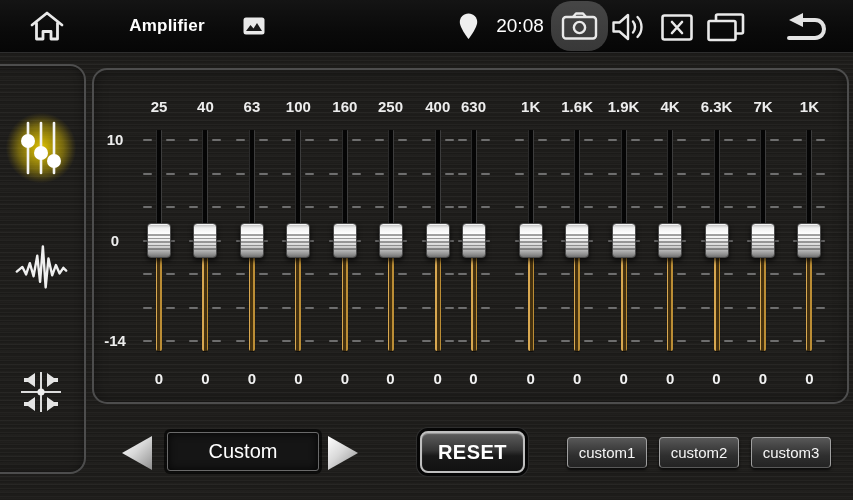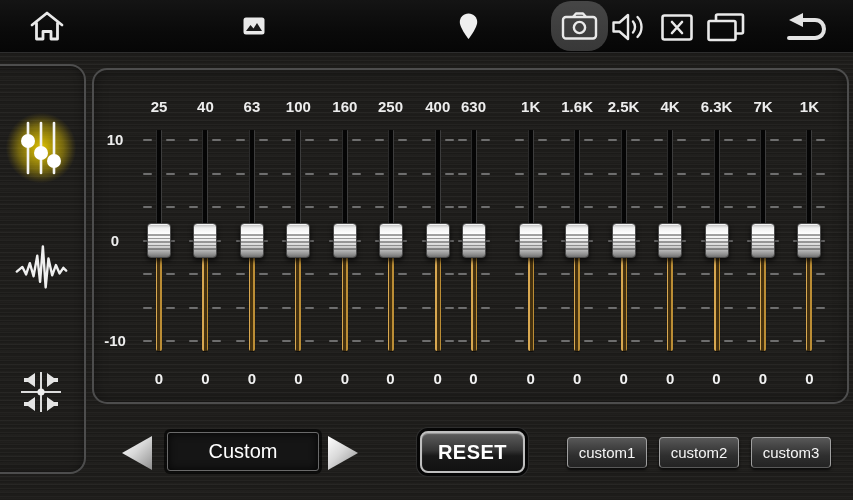--- a/index.html
+++ b/index.html
@@ -135,34 +135,36 @@
 </head>
 <body>
 
 <div class="topbar">
   <button class="tb-abs" style="left:24px;top:7px;width:46px;height:38px;">
     <svg width="38" height="34" viewBox="0 0 38 34">
       <path d="M4 16 L19 4 L34 16 M8.5 13.5 V30 H15 V22.5 H23 V30 H29.5 V13.5" fill="none" stroke="#e9e9e9" stroke-width="2.8" stroke-linecap="round" stroke-linejoin="round"></path>
     </svg>
   </button>
 
+  <div class="title-txt">Amplifier</div>
 
   <button class="tb-abs" style="left:242px;top:16px;width:24px;height:20px;">
     <svg width="22" height="18" viewBox="0 0 22 18">
       <rect x="0.5" y="0.5" width="21" height="17" rx="2.5" fill="#e9e9e9"></rect>
       <path d="M3 14 L7.5 8 L10.5 11.5 L14 6 L19 14 Z" fill="#1a1a1a"></path>
     </svg>
   </button>
 
   <div class="tb-abs" style="left:457px;top:12px;width:22px;height:28px;cursor:default;">
     <svg width="19" height="27" viewBox="0 0 19 27">
       <path d="M9.5 0.5 C4.5 0.5 0.8 4.3 0.8 9 C0.8 15 9.5 26 9.5 26 S18.2 15 18.2 9 C18.2 4.3 14.5 0.5 9.5 0.5 Z" fill="#efefef"></path>
     </svg>
   </div>
 
+  <div class="time-txt">20:08</div>
 
   <div class="cam-pill">
     <svg width="37" height="30" viewBox="0 0 37 30">
       <path d="M12 6 L15 2.5 H22 L25 6" fill="none" stroke="#e9e9e9" stroke-width="2.4" stroke-linejoin="round"></path>
       <rect x="2" y="6" width="33" height="21.5" rx="3" fill="none" stroke="#e9e9e9" stroke-width="2.4"></rect>
       <circle cx="18.5" cy="16.5" r="5.6" fill="none" stroke="#e9e9e9" stroke-width="2.4"></circle>
     </svg>
   </div>
 
   <button class="tb-abs" style="left:610px;top:11px;width:36px;height:32px;">
@@ -229,21 +231,21 @@
         <path d="M33 8 V22 L40 17 H44 V13 L40 13 Z"></path>
         <path d="M33 32 V46 L40 41 H44 V37 L40 37 Z"></path>
       </g>
     </svg>
   </button>
 </div>
 
 <div class="eq-panel">
   <div class="scale-lbl" style="top:61px;">10</div>
   <div class="scale-lbl" style="top:162px;">0</div>
-  <div class="scale-lbl" style="top:262px;">-10</div>
+  <div class="scale-lbl" style="top:262px;">-14</div>
   <div id="bands">
       <div class="band" style="left: 41.5px;">
     <div class="freq">25</div>
     <div class="track-dark"></div>
     <div class="ticks">
           <div class="tick l" style="top: 69px;"></div>
           <div class="tick r" style="top: 69px;"></div>
           <div class="tick l" style="top: 102.5px;"></div>
           <div class="tick r" style="top: 102.5px;"></div>
           <div class="tick l" style="top: 136px;"></div>
@@ -462,21 +464,21 @@
           <div class="tick l" style="top: 236.5px;"></div>
           <div class="tick r" style="top: 236.5px;"></div>
           <div class="tick l" style="top: 270px;"></div>
           <div class="tick r" style="top: 270px;"></div>
         </div>
     <div class="track-gold" style="top: 170.5px; height: 110.5px;"></div>
     <div class="knob" style="top: 153px;"></div>
     <div class="val">0</div>
   </div>
       <div class="band" style="left: 506.1px;">
-    <div class="freq">2.5K</div>
+    <div class="freq">1.9K</div>
     <div class="track-dark"></div>
     <div class="ticks">
           <div class="tick l" style="top: 69px;"></div>
           <div class="tick r" style="top: 69px;"></div>
           <div class="tick l" style="top: 102.5px;"></div>
           <div class="tick r" style="top: 102.5px;"></div>
           <div class="tick l" style="top: 136px;"></div>
           <div class="tick r" style="top: 136px;"></div>
           <div class="tick l" style="top: 169.5px;"></div>
           <div class="tick r" style="top: 169.5px;"></div>

